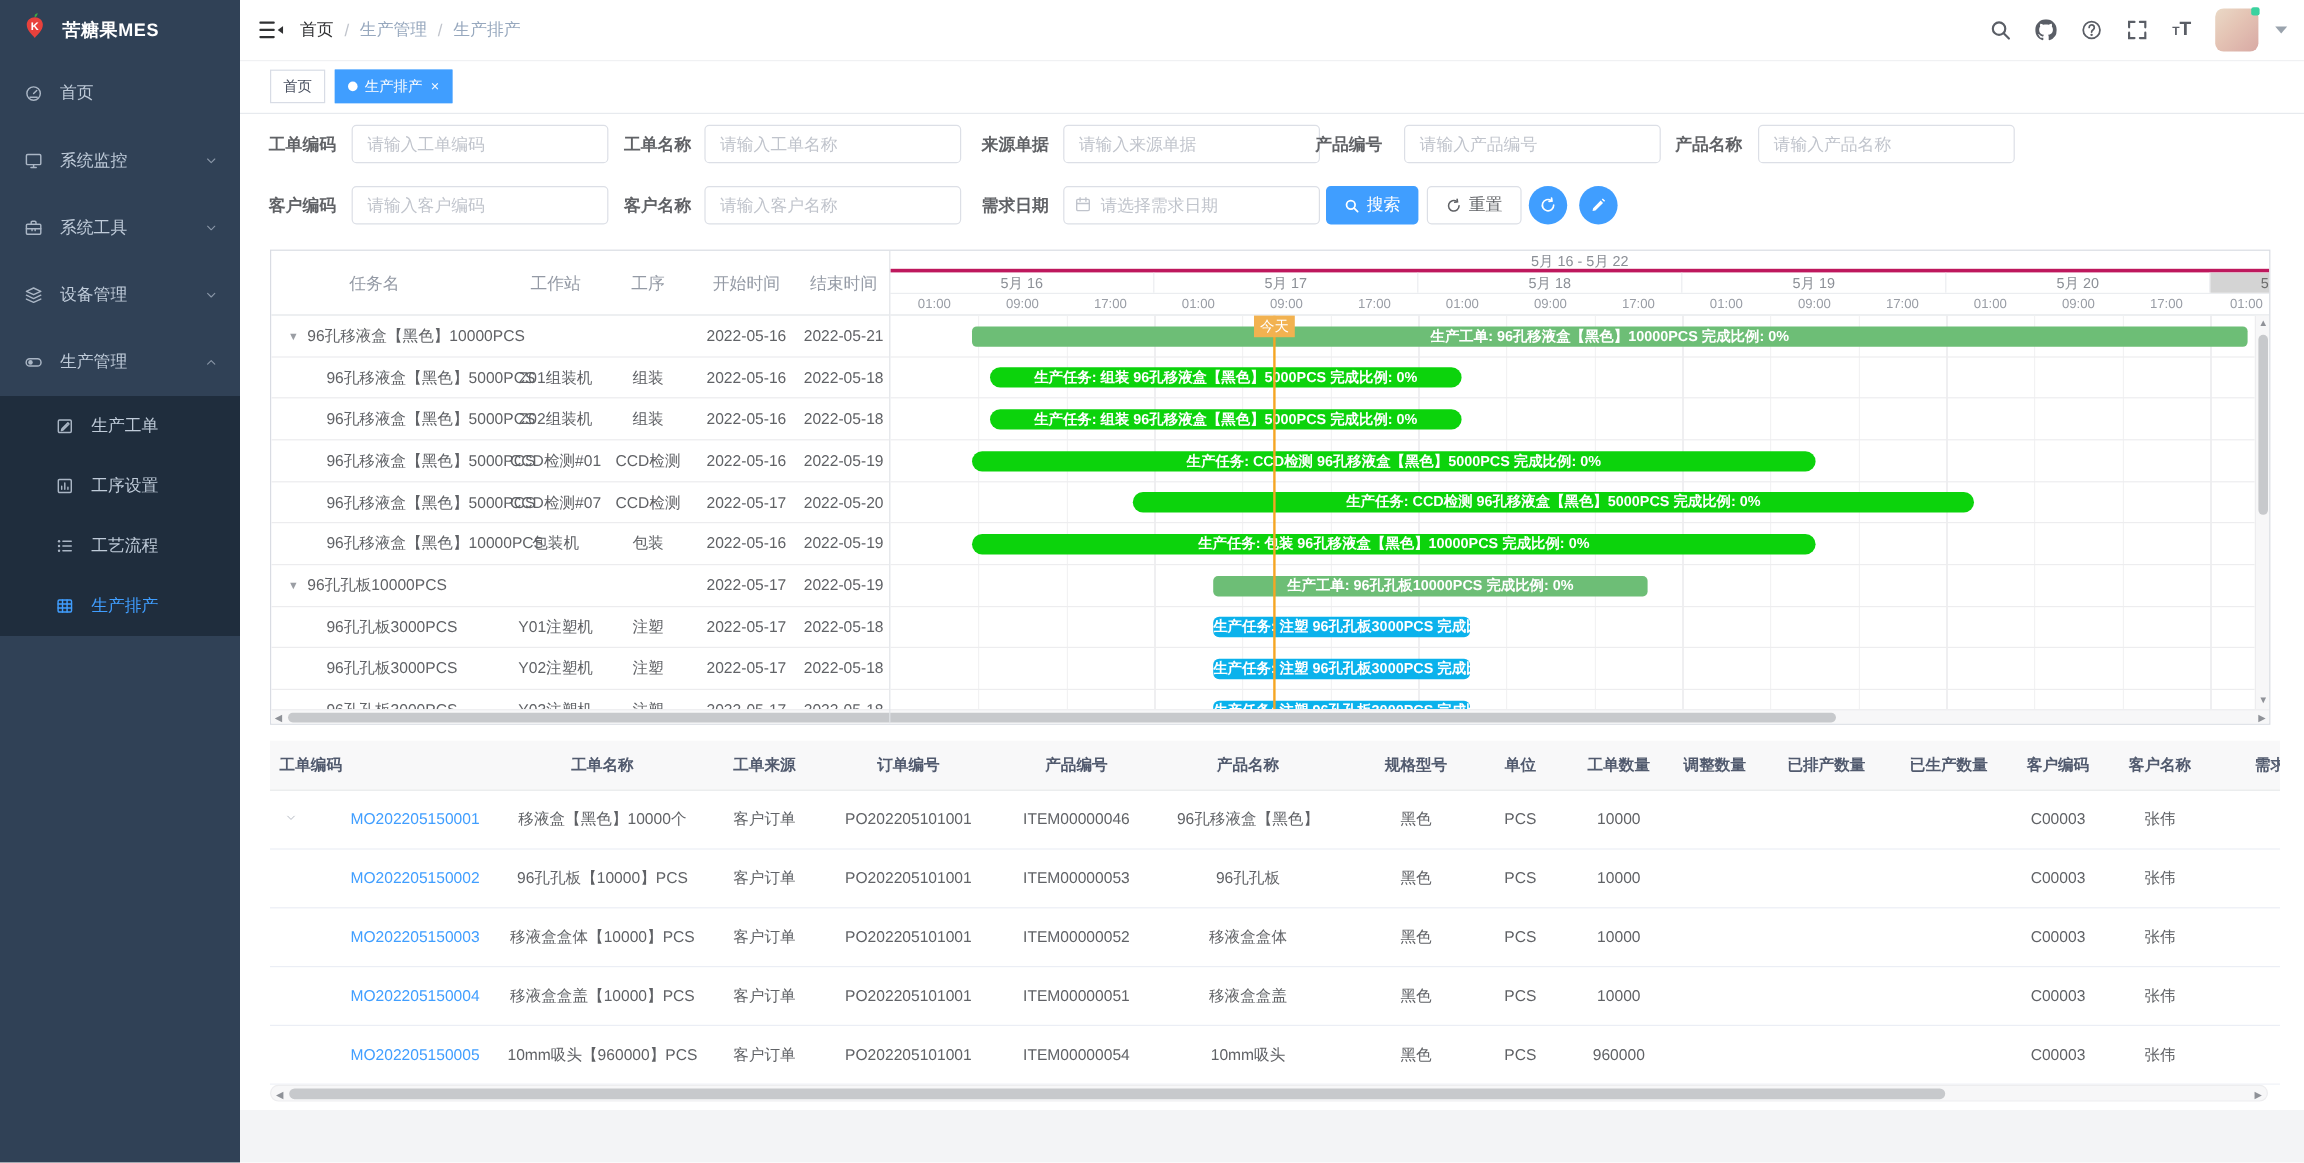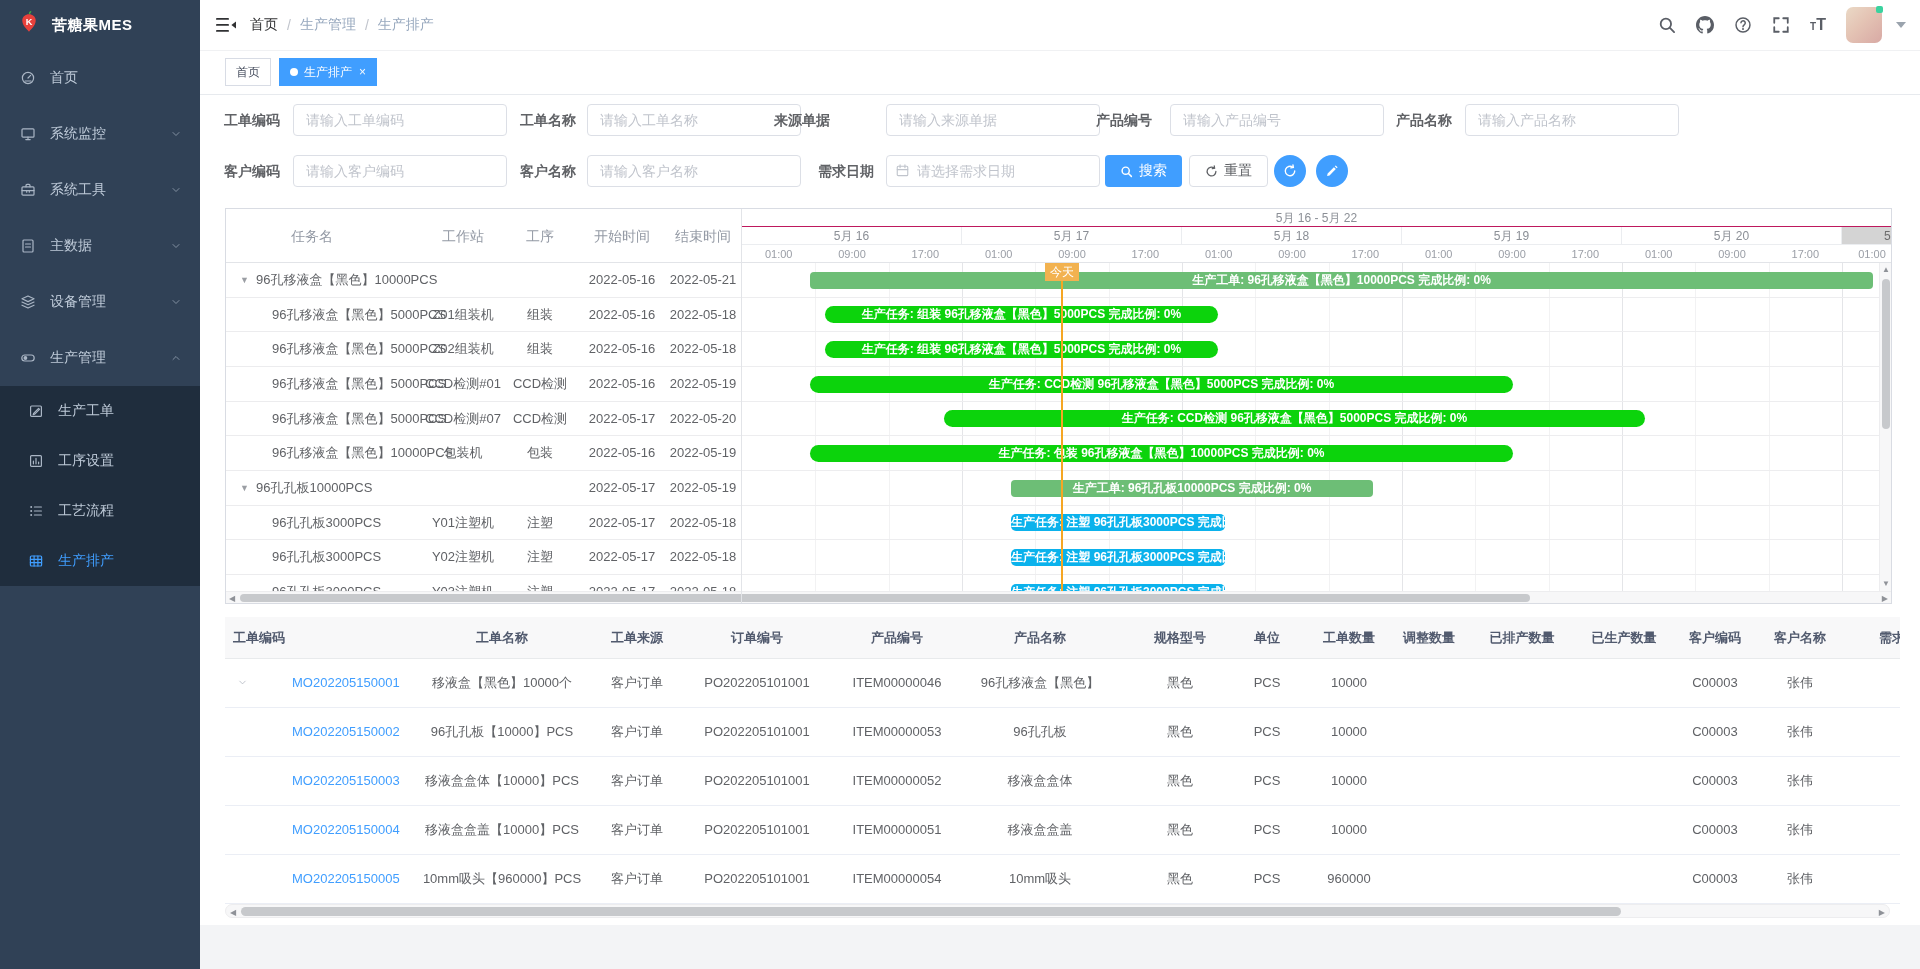--- a/index.html
+++ b/index.html
@@ -9,21 +9,21 @@
   .sidebar{position:absolute;left:0;top:0;width:200px;height:969px;background:#304156;z-index:20;}
   .logo{height:50px;display:flex;align-items:center;padding-left:16px;gap:10px;}
   .logo-title{color:#fff;font-size:15px;font-weight:bold;letter-spacing:.5px;}
   .menu-item{position:relative;height:56px;display:flex;align-items:center;padding:0 20px;
              color:#bfcbd9;font-size:14px;cursor:pointer;}
   .menu-item .mi-icon{width:16px;height:16px;margin-right:14px;color:#aab6c5;flex:0 0 16px;}
   .mi-icon svg,.smi-icon svg{width:16px;height:16px;display:block;}
   .mi-arrow{position:absolute;right:18px;color:#8a97a8;}
   .mi-arrow svg{width:12px;height:12px;display:block;}
   .submenu{background:#1f2d3d;}
-  .submenu-item{height:50px;display:flex;align-items:center;padding-left:28px;color:#bfcbd9;
+  .submenu-item{height:50px;display:flex;align-items:center;padding-left:46px;color:#bfcbd9;
                 font-size:14px;cursor:pointer;}
   .submenu-item .smi-icon{width:16px;height:16px;margin-right:14px;color:#aab6c5;}
   .submenu-item.active{color:#409eff;}
   .submenu-item.active .smi-icon{color:#409eff;}
   
   .topbar{position:absolute;left:200px;top:0;width:1720px;height:50px;background:#fff;
           border-bottom:1px solid #f0f1f3;display:flex;align-items:center;z-index:10;}
   .hamburger{padding:0 14px 0 16px;color:#303133;cursor:pointer;}
   .hamburger svg{width:20px;height:16px;display:block;}
   .breadcrumb{display:flex;align-items:center;gap:9px;font-size:14px;}
@@ -68,21 +68,21 @@
               display:flex;align-items:center;justify-content:center;border:none;cursor:pointer;}
   .btn-circle svg{width:14px;height:14px;display:block;}
   
   .gantt{position:absolute;left:225px;top:208px;width:1665px;height:394px;border:1px solid #d9dce3;
          box-sizing:content-box;background:#fff;overflow:hidden;}
   .g-col-h{position:absolute;transform:translateX(-50%);top:0;height:54px;line-height:54px;
            font-size:14px;color:#949aa5;white-space:nowrap;}
   .g-left-head{position:absolute;left:0;top:0;width:515px;height:54px;border-bottom:1px solid #e2e4e8;box-sizing:border-box;}
   .g-divider{position:absolute;left:515px;top:0;width:1px;height:394px;background:#e2e4e8;z-index:5;}
   .g-range{position:absolute;left:516px;top:0;width:1149px;height:18px;line-height:18px;text-align:center;
-           font-size:12px;color:#8b8f96;border-bottom:1px solid #be185d;box-sizing:border-box;}
+           font-size:12px;color:#8b8f96;border-bottom:3px solid #be185d;box-sizing:border-box;}
   .g-days{position:absolute;left:516px;top:18px;width:1149px;height:18px;border-bottom:1px solid #ebedf0;box-sizing:border-box;overflow:hidden;}
   .g-day{position:absolute;top:0;height:18px;line-height:18px;text-align:center;font-size:12px;color:#8b8f96;
          border-right:1px solid #ebedf0;box-sizing:border-box;}
   .g-day.partial{background:#d4d4d4;color:#6d6d6d;text-align:left;overflow:hidden;}
   .g-day.partial span{padding-left:42px;display:block;white-space:nowrap;}
   .g-hours{position:absolute;left:516px;top:36px;width:1149px;height:18px;border-bottom:1px solid #e2e4e8;box-sizing:border-box;overflow:hidden;}
   .g-hour{position:absolute;top:0;height:18px;line-height:18px;transform:translateX(-50%);font-size:11px;color:#9a9ea6;}
   .g-leftrows{position:absolute;left:0;top:54px;width:515px;height:328px;overflow:hidden;}
   .g-lrow{position:absolute;left:0;width:515px;border-bottom:1px solid #ececee;box-sizing:border-box;}
   .g-name{position:absolute;top:0;font-size:13px;color:#606266;white-space:nowrap;overflow:hidden;}
@@ -168,34 +168,20 @@
           <span class="mi-label">系统工具</span>
           <span class="mi-arrow">
             <svg viewBox="0 0 16 16" fill="none" stroke="currentColor" stroke-width="1.2" stroke-linecap="round" stroke-linejoin="round">
               <path d="M4 6l4 4 4-4"></path>
             </svg>
           </span>
         </div>
         <div class="menu-item">
           <span class="mi-icon">
             <svg viewBox="0 0 16 16" fill="none" stroke="currentColor" stroke-width="1.2" stroke-linecap="round" stroke-linejoin="round">
-              <rect x="3" y="2" width="10" height="12" rx="1"></rect>
-              <path d="M5.5 6h5M5.5 9h5"></path>
-            </svg>
-          </span>
-          <span class="mi-label">主数据</span>
-          <span class="mi-arrow">
-            <svg viewBox="0 0 16 16" fill="none" stroke="currentColor" stroke-width="1.2" stroke-linecap="round" stroke-linejoin="round">
-              <path d="M4 6l4 4 4-4"></path>
-            </svg>
-          </span>
-        </div>
-        <div class="menu-item">
-          <span class="mi-icon">
-            <svg viewBox="0 0 16 16" fill="none" stroke="currentColor" stroke-width="1.2" stroke-linecap="round" stroke-linejoin="round">
               <path d="M8 2l6 2.8L8 7.6 2 4.8z"></path>
               <path d="M2 8l6 2.8L14 8M2 11.2L8 14l6-2.8"></path>
             </svg>
           </span>
           <span class="mi-label">设备管理</span>
           <span class="mi-arrow">
             <svg viewBox="0 0 16 16" fill="none" stroke="currentColor" stroke-width="1.2" stroke-linecap="round" stroke-linejoin="round">
               <path d="M4 6l4 4 4-4"></path>
             </svg>
           </span>
@@ -312,21 +298,21 @@
         <span>生产排产</span>
         <span class="close">×</span>
       </span>
     </div>
 
   <div id="filters">
       <label class="flabel" style="left: 224px; top: 104px;">工单编码</label>
       <input class="finput" placeholder="请输入工单编码" style="left: 293px; top: 104px;">
       <label class="flabel" style="left: 520px; top: 104px;">工单名称</label>
       <input class="finput" placeholder="请输入工单名称" style="left: 587px; top: 104px;">
-      <label class="flabel" style="left: 774px; top: 104px;">来源单据</label>
+      <label class="flabel" style="left: 818px; top: 104px;">来源单据</label>
       <input class="finput" placeholder="请输入来源单据" style="left: 886px; top: 104px;">
       <label class="flabel" style="left: 1096px; top: 104px;">产品编号</label>
       <input class="finput" placeholder="请输入产品编号" style="left: 1170px; top: 104px;">
       <label class="flabel" style="left: 1396px; top: 104px;">产品名称</label>
       <input class="finput" placeholder="请输入产品名称" style="left: 1465px; top: 104px;">
       <label class="flabel" style="left: 224px; top: 155px;">客户编码</label>
       <input class="finput" placeholder="请输入客户编码" style="left: 293px; top: 155px;">
       <label class="flabel" style="left: 520px; top: 155px;">客户名称</label>
       <input class="finput" placeholder="请输入客户名称" style="left: 587px; top: 155px;">
       <label class="flabel" style="left: 818px; top: 155px;">需求日期</label>

